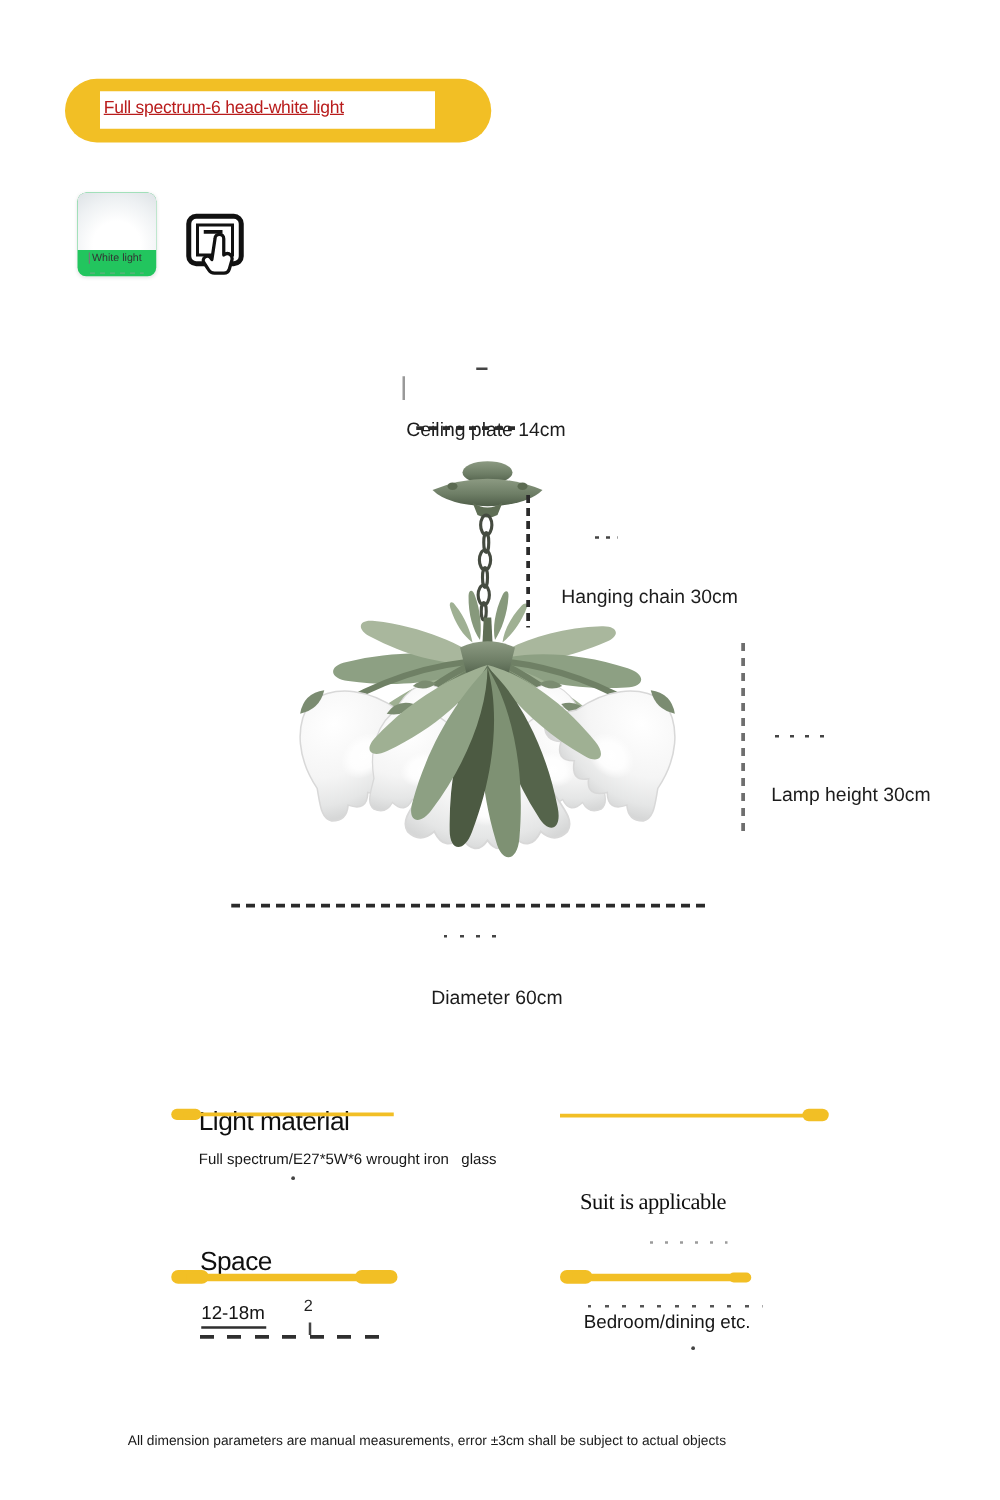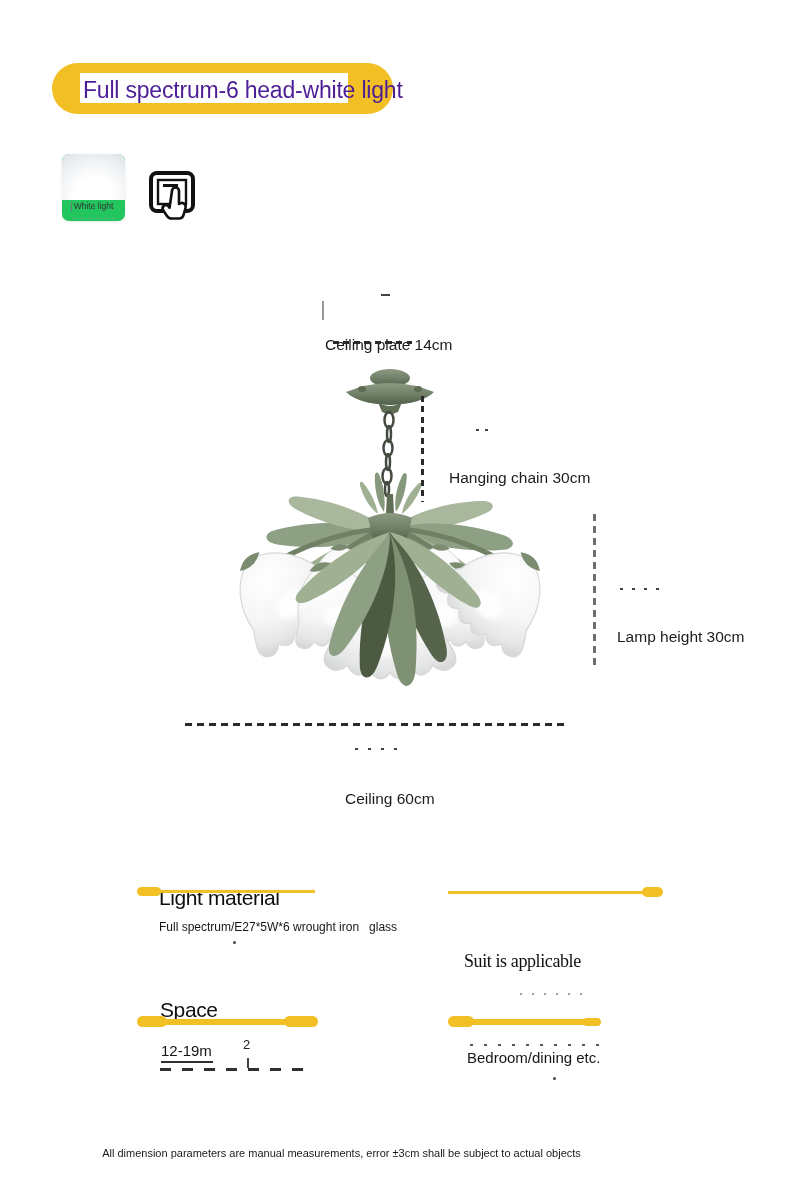--- a/index.html
+++ b/index.html
@@ -5,21 +5,21 @@
   :root{ --accent:#F2BF25; }
   *{ margin:0; padding:0; box-sizing:border-box; }
   html,body{ background:#ffffff; }
   body{ font-family:"Liberation Sans", sans-serif; color:#1a1a1a; }
   .page{ position:relative; width:800px; height:1200px; background:#fff; overflow:hidden; }
   .abs{ position:absolute; }
 
   
   .banner-pill{ left:52px; top:63px; width:341px; height:51px; background:var(--accent); border-radius:27px; }
   .banner-white{ position:absolute; left:28px; top:10px; width:268px; height:30px; background:#fff; }
-  .banner-label{ position:absolute; left:31px; top:13px; font-size:23px; letter-spacing:-0.2px; color:#4c1d95; white-space:nowrap; line-height:1.3; }
+  .banner-label{ position:absolute; left:31px; top:13px; font-size:14px; letter-spacing:-0.2px; color:#b91c1c; white-space:nowrap; line-height:1.3;text-decoration:underline; }
 
   
   .thumb{ left:62px; top:154px; width:63px; height:67px; border-radius:7px; background:#22c55e; box-shadow:0 1px 3px rgba(0,0,0,0.10); overflow:hidden; }
   .thumb-glow{ position:absolute; left:0; top:0; right:0; height:46px;
     background:radial-gradient(95% 130% at 50% 92%, #ffffff 32%, #eef1f3 62%, #d5dbdf 100%); }
   .thumb-label{ position:absolute; left:0; right:0; top:48px; text-align:center; font-size:8.5px; color:#333; line-height:1.1; }
   .thumb-caret{ position:absolute; left:9px; top:48px; width:1px; height:9px; background:#777; }
   .thumb-dashes{ position:absolute; left:10px; right:10px; bottom:2px; height:1.5px; opacity:.55;
     background:repeating-linear-gradient(90deg,#999 0 4px, transparent 4px 8px); }
 
@@ -209,21 +209,21 @@
   <span class="abs dim-label" style="left:325px;top:303px;">Ceiling plate 14cm</span>
   <div class="abs dash-ceiling"></div>
 
   <div class="abs dash-chain"></div>
   <span class="abs dim-label" style="left:449px;top:436px;">Hanging chain 30cm</span>
 
   <div class="abs dash-lamp"></div>
   <span class="abs dim-label" style="left:617px;top:595px;">Lamp height 30cm</span>
 
   <div class="abs dash-diam"></div>
-  <span class="abs dim-label" style="left:345px;top:757px;">Ceiling 60cm</span>
+  <span class="abs dim-label" style="left:345px;top:757px;">Diameter 60cm</span>
 
   <div class="art a-ceiling-tick"></div>
   <div class="art a-ceiling-caret"></div>
   <div class="art a-chain-dots"></div>
   <div class="art a-lamp-dots"></div>
   <div class="art a-diam-dots"></div>
 
   <span class="abs sec-title" style="left:159px;top:870px;margin-top:16px;">Light material</span>
   <div class="abs marker m-material-l">
     <div class="blob-l"></div>
@@ -235,21 +235,21 @@
   </div>
   <span class="abs spec-value" style="left:159px;top:920px;">Full spectrum/E27*5W*6 wrought iron   glass</span>
   <div class="art a-material-dot"></div>
 
   <span class="abs sec-title" style="left:160px;top:998px;">Space</span>
   <div class="abs marker m-space">
     <div class="blob-l"></div>
       <div class="bar"></div>
       <div class="blob-r"></div>
   </div>
-  <span class="abs spec-value" style="left:161px;top:1042px;font-size:15px;">12-19m</span>
+  <span class="abs spec-value" style="left:161px;top:1042px;font-size:15px;">12-18m</span>
   <span class="abs space-sup">2</span>
   <div class="art a-space-underline"></div>
   <div class="art a-space-dashes"></div>
   <div class="art a-space-tick"></div>
 
   <span class="abs sec-title" style="left:464px;top:952px;font-size:18px;font-family:Liberation Serif, serif;">Suit is applicable</span>
   <div class="abs marker m-suit">
     <div class="blob-l"></div>
       <div class="bar"></div>
       <div class="blob-r"></div>

